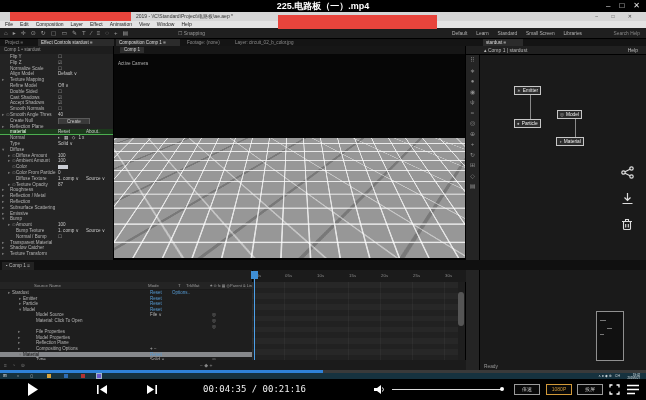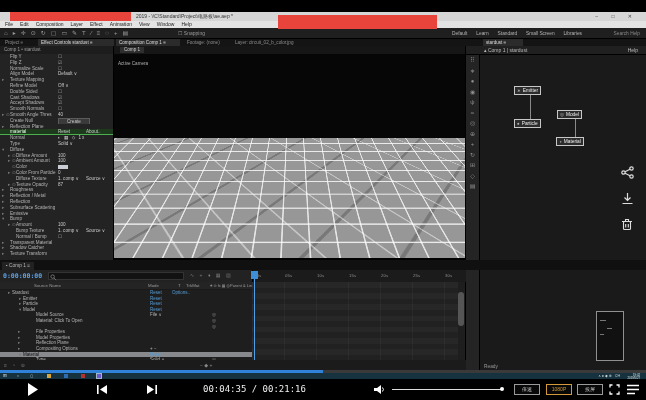--- a/index.html
+++ b/index.html
@@ -136,20 +136,29 @@
   .boxbtn{position:absolute;top:5px;width:26px;height:11px;border:1px solid #9a9a9a;color:#cfcfcf;
     font-size:5px;line-height:9px;text-align:center;background:rgba(255,255,255,.03);}
   .boxbtn.hl{border-color:#d29a3a;color:#d29a3a;}
   svg{display:block;}
 </style>
 </head>
 <body>
 
 <div class="screen">
 
+  <div class="abs ptitle">
+    <div class="t">225.电路板（一）.mp4</div>
+    <div class="winctl">
+
+    <span>–</span>
+        <span>□</span>
+        <span>✕</span>
+      </div>
+  </div>
 
   <div class="abs aetitle">
     <div class="path">2019 - \\C\Standard\Project\电路板\ae.aep *</div>
     <div class="aectl">– □ ✕</div>
   </div>
   <div class="abs redbox1"></div>
   <div class="abs redbox2"></div>
 
   <div class="abs aemenu">
 
@@ -502,30 +511,20 @@
           </g>
         </svg>
       </span>
   </div>
 
   <div class="abs tltabrow">
     <span class="tltab">▪ Comp 1 ≡</span>
   </div>
 
   <div class="abs timeline">
-    <div class="tl-top">
-      <span class="tl-tc">0:00:00:00</span>
-      <span class="tl-search">
-          <svg width="7" height="7" viewBox="0 0 8 8" style="margin:1px">
-            <circle cx="3" cy="3" r="2" stroke="#777" fill="none"></circle>
-            <path d="M4.5 4.5 7 7" stroke="#777"></path>
-          </svg>
-        </span>
-      <span class="tl-icons">∿ + ♦ ▦ ▧</span>
-    </div>
     <div class="ruler">
 
     <span>:00s</span>
         <span>05s</span>
         <span>10s</span>
         <span>15s</span>
         <span>20s</span>
         <span>25s</span>
         <span>30s</span>
       </div>

